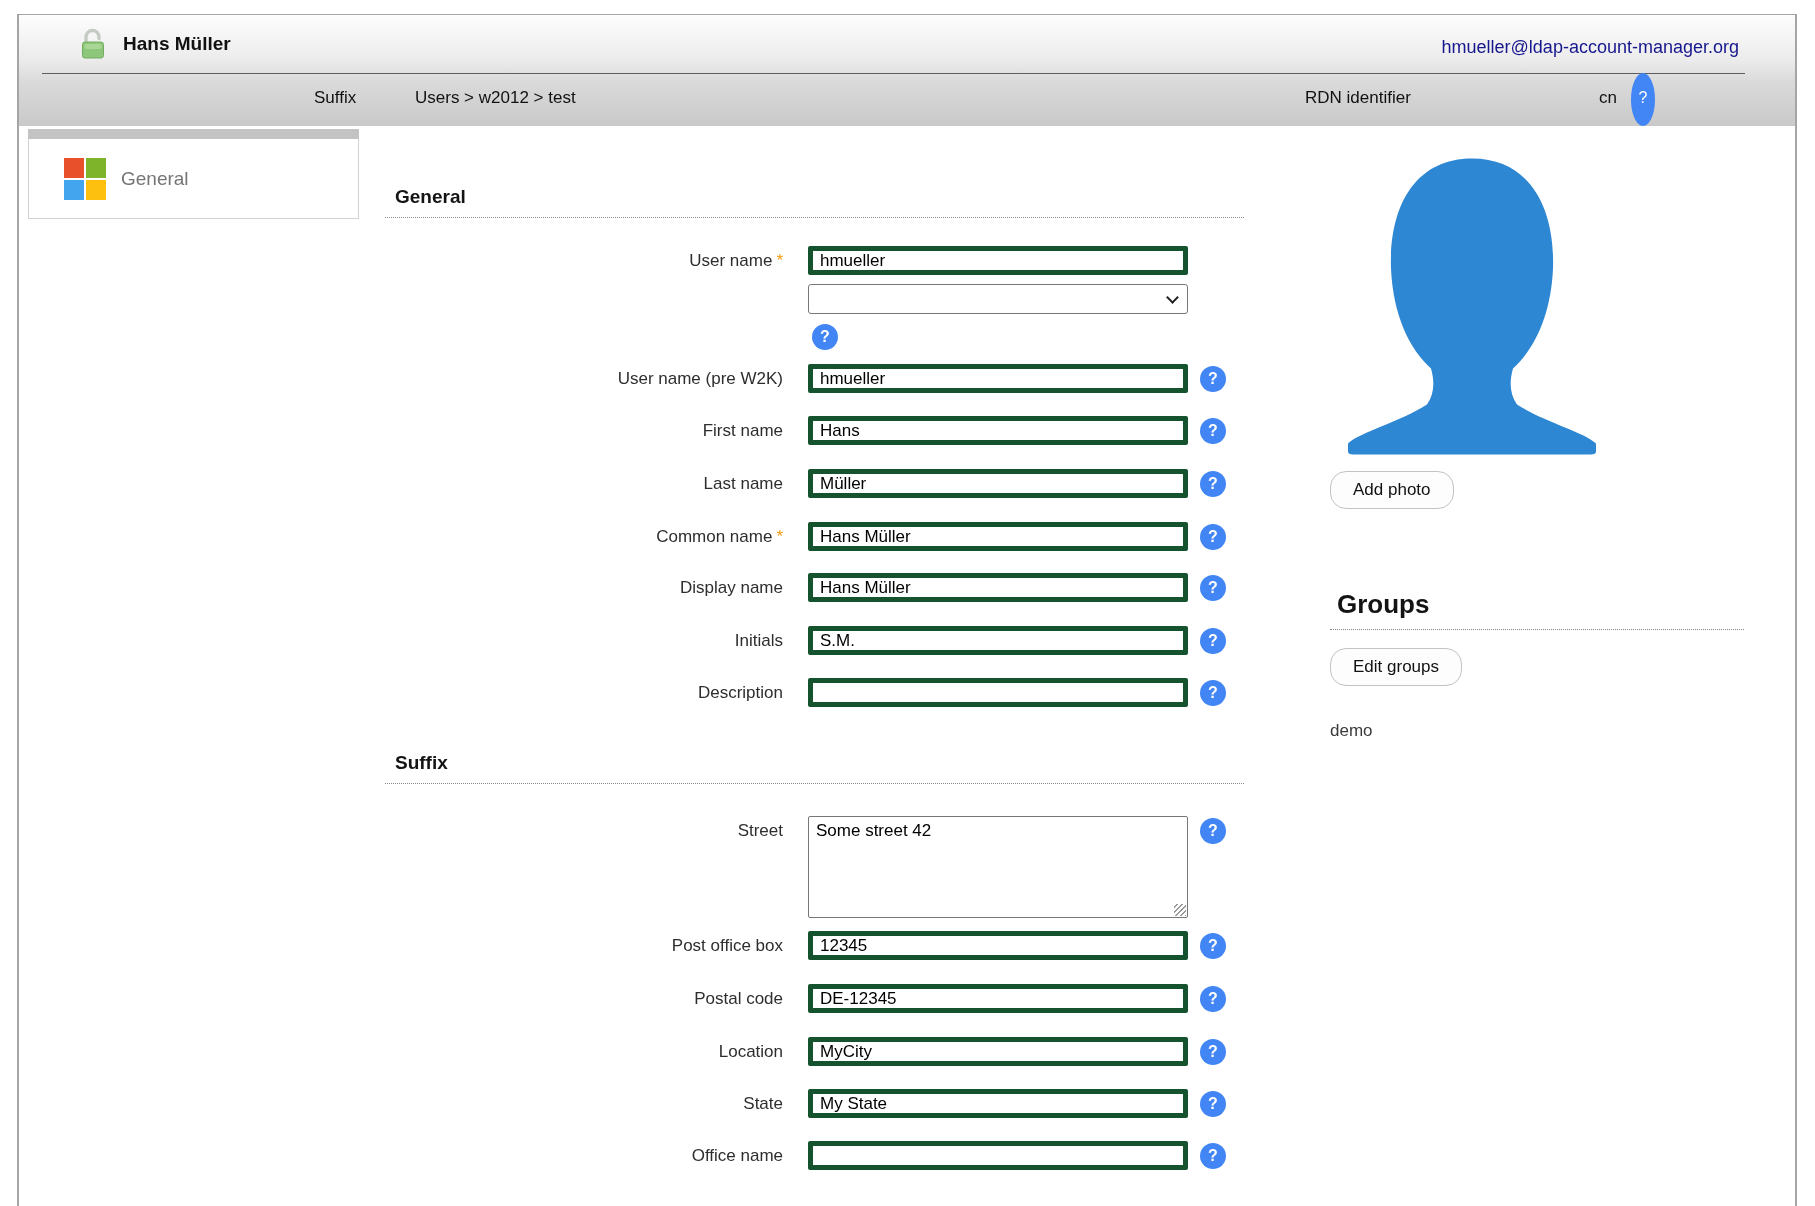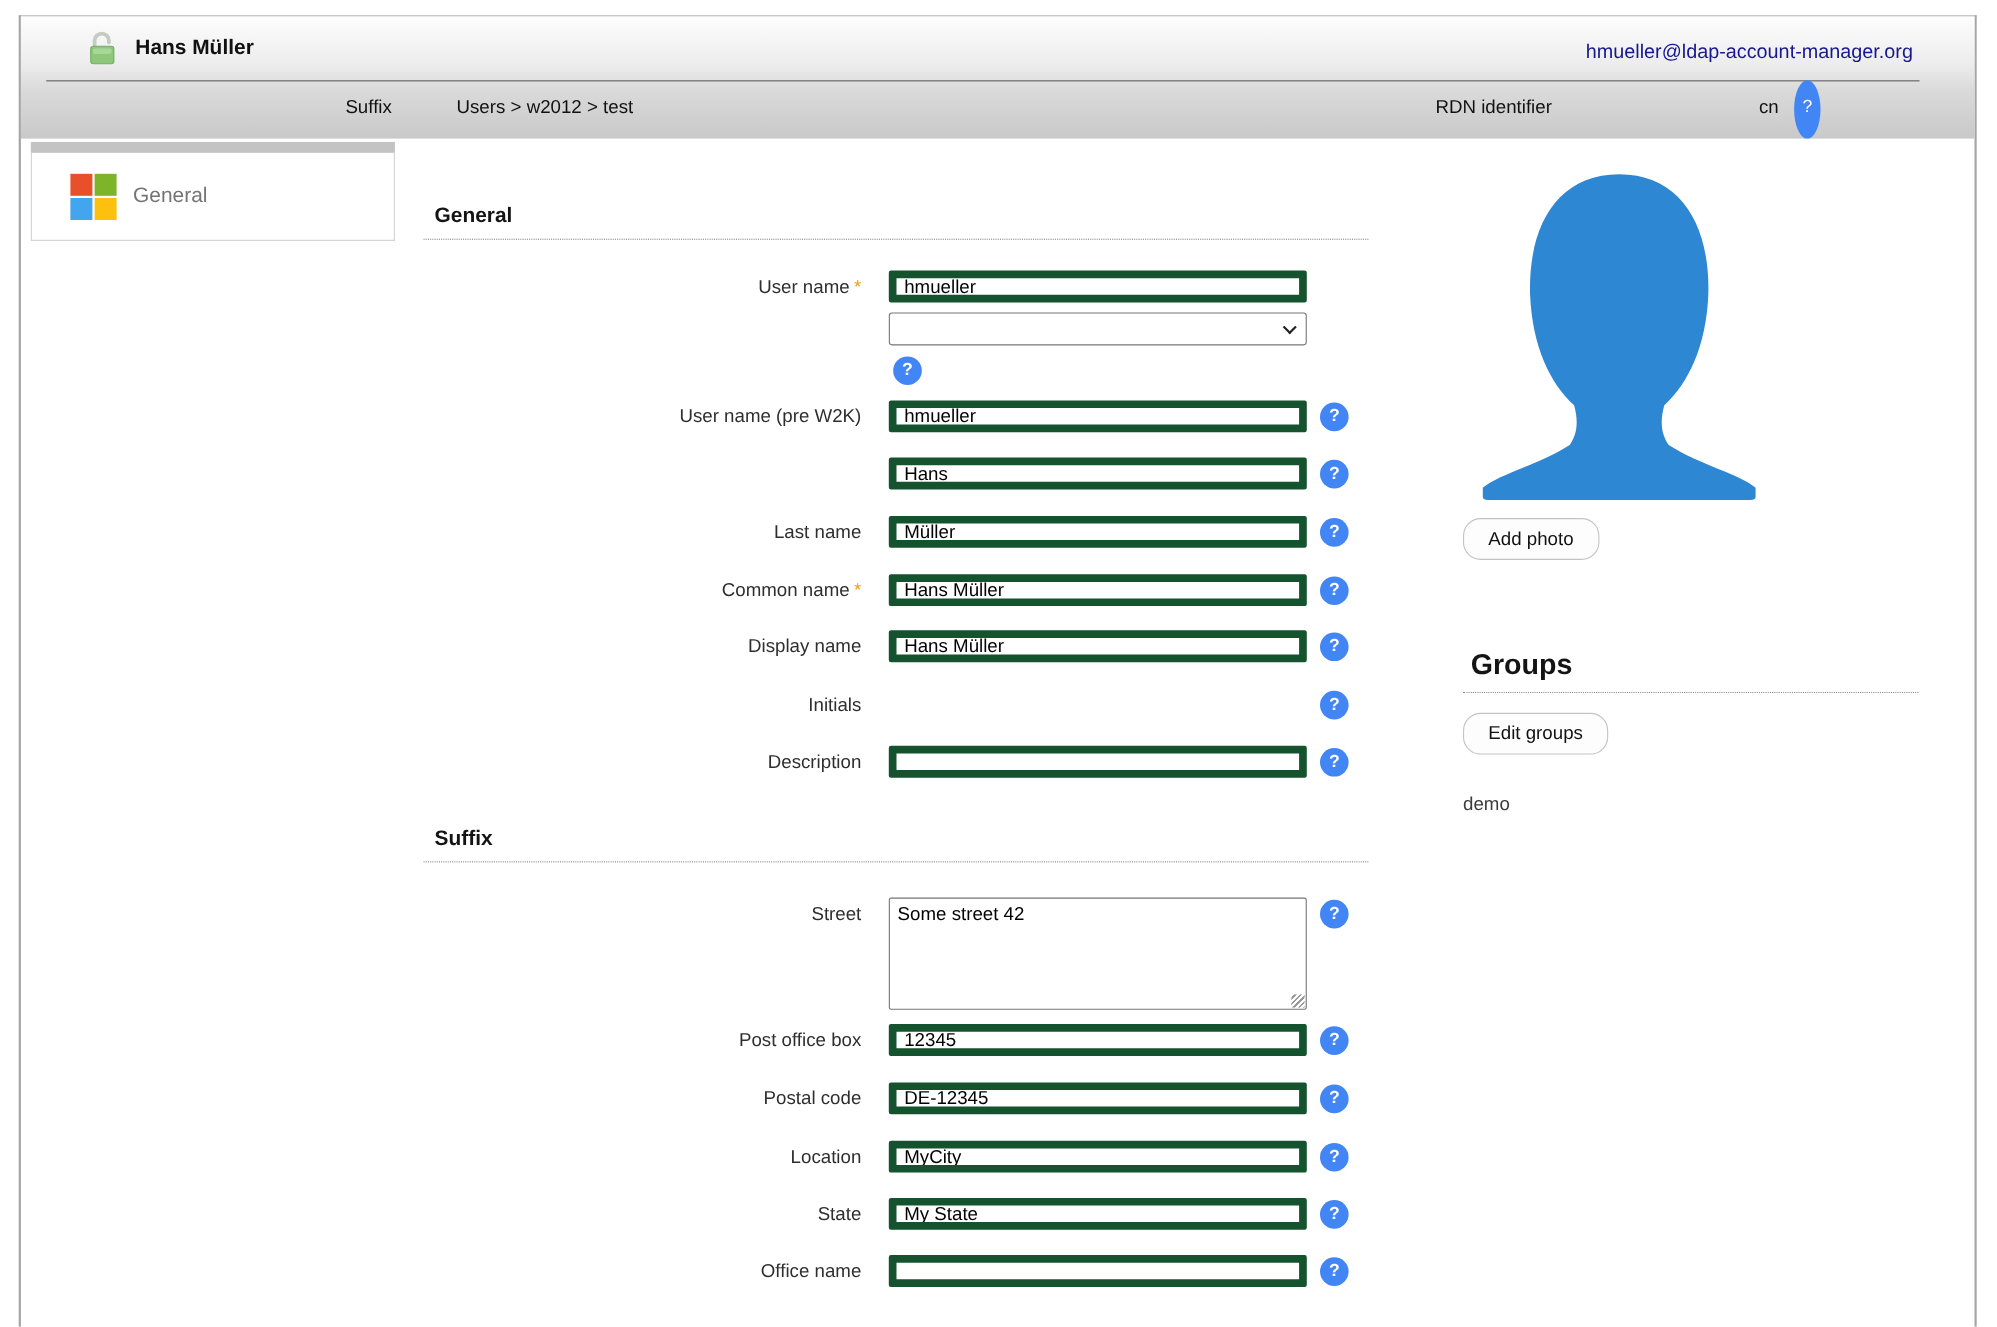--- a/index.html
+++ b/index.html
@@ -37,21 +37,21 @@
   .winlogo i:nth-child(1){background:#e8502c;} .winlogo i:nth-child(2){background:#7db42a;}
   .winlogo i:nth-child(3){background:#43a5ee;} .winlogo i:nth-child(4){background:#fdc00f;}
   .tab-label { font-size:19px; color:#757575; }
   
   .sec-head { position:absolute; left:366px; width:859px; padding:0 0 9px 10px;
               font-size:19px; font-weight:bold; color:#141414; border-bottom:1px dotted #8a8a8a; }
   .row { position:absolute; left:0; width:1230px; height:30px; }
   .flabel { position:absolute; left:0; top:0; width:764px; text-align:right;
             font-size:17px; color:#2e2e2e; line-height:30px; }
   .req { color:#f39c12; padding-left:4px; }
-  .finput { position:absolute; left:789px; top:0; width:380px; height:29px; border:7px solid #14532d;
+  .finput { position:absolute; left:789px; top:0; width:380px; height:29px; border:5px solid #14532d;
             border-radius:2px; font-size:17px; padding:2px 7px; color:#000; background:#fff;
             font-family:"Liberation Sans","DejaVu Sans",sans-serif; }
   .fhelp { position:absolute; left:1181px; top:2px; }
   .fselect { position:absolute; left:789px; top:0; width:380px; height:30px; border:1px solid #767676;
              border-radius:3px; background:#fff; cursor:pointer; font-size:17px; padding:2px 7px; line-height:26px;}
   .chev { position:absolute; right:10px; top:8px; width:9px; height:9px;
           border-right:2.5px solid #222; border-bottom:2.5px solid #222; transform:rotate(45deg); }
   .ftextarea { position:absolute; left:789px; top:0; width:380px; height:102px; border:1px solid #767676;
                border-radius:2px; font-size:17px; padding:4px 7px; resize:none;
                font-family:"Liberation Sans","DejaVu Sans",sans-serif; }
@@ -118,40 +118,42 @@
   <div class="row" style="top:309px;">
     <span class="help" style="position:absolute;left:793px;top:0;">?</span>
   </div>
 
   <div class="row" style="top:349px;">
     <span class="flabel">User name (pre W2K)</span>
     <input class="finput" value="hmueller" style="">
     <span class="help fhelp">?</span>
   </div>
   <div class="row" style="top:401px;">
+    <span class="flabel">First name</span>
     <input class="finput" value="Hans" style="">
     <span class="help fhelp">?</span>
   </div>
   <div class="row" style="top:454px;">
     <span class="flabel">Last name</span>
     <input class="finput" value="Müller" style="">
     <span class="help fhelp">?</span>
   </div>
   <div class="row" style="top:507px;">
     <span class="flabel"><span>Common name</span><span class="req">*</span></span>
     <input class="finput" value="Hans Müller" style="">
     <span class="help fhelp">?</span>
   </div>
   <div class="row" style="top:558px;">
     <span class="flabel">Display name</span>
     <input class="finput" value="Hans Müller" style="">
     <span class="help fhelp">?</span>
   </div>
   <div class="row" style="top:611px;">
     <span class="flabel">Initials</span>
+    <input class="finput" value="S.M." style="">
     <span class="help fhelp">?</span>
   </div>
   <div class="row" style="top:663px;">
     <span class="flabel">Description</span>
     <input class="finput" value="" style="">
     <span class="help fhelp">?</span>
   </div>
 
   <div class="sec-head" style="top:737px;">Suffix</div>
 

